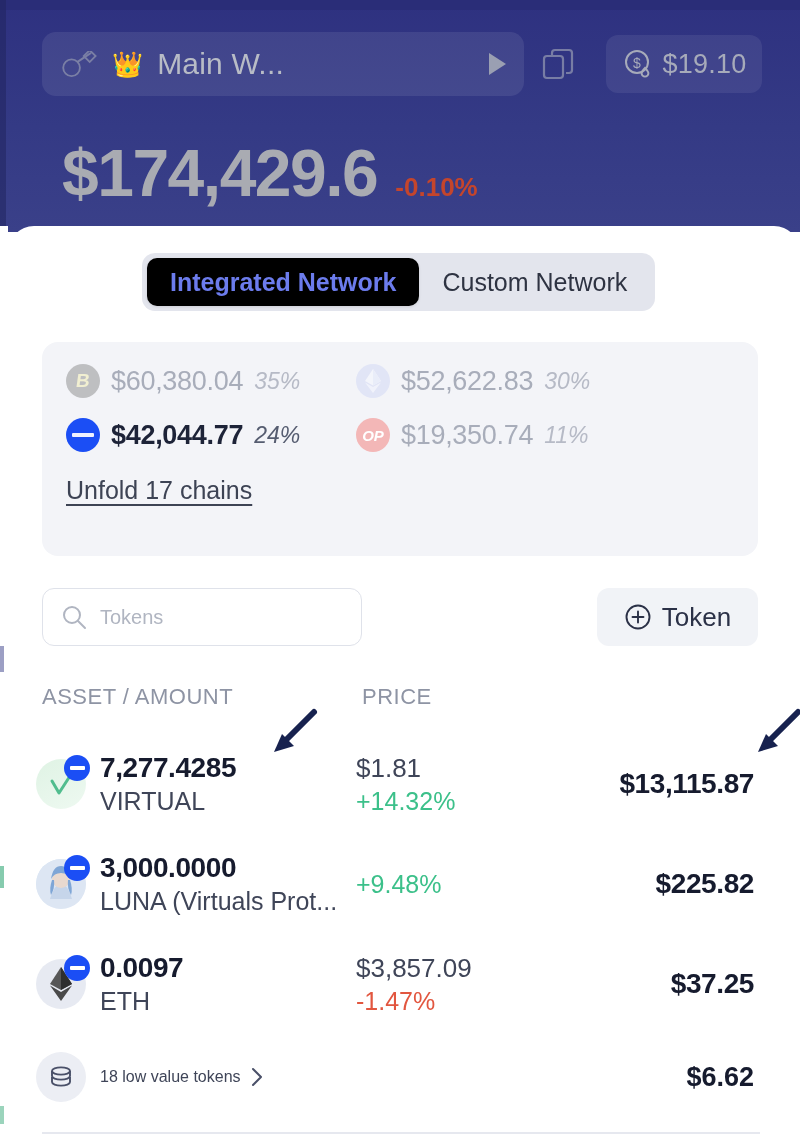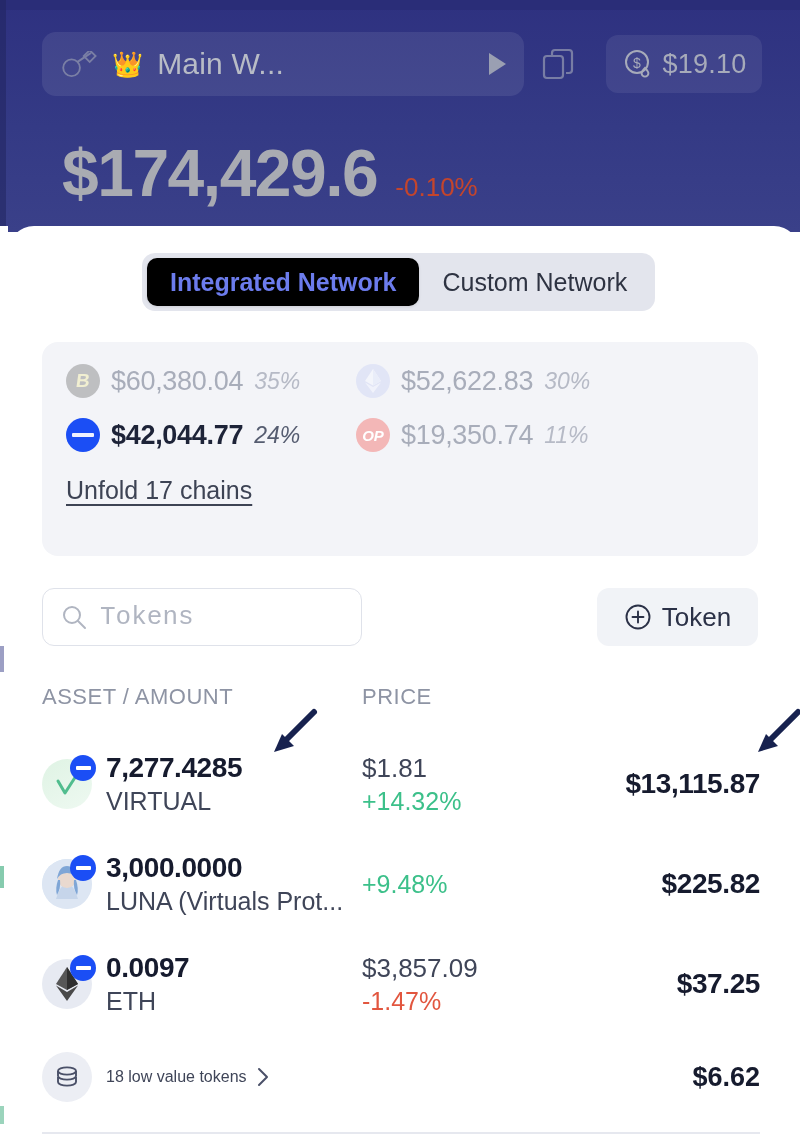--- a/index.html
+++ b/index.html
@@ -107,21 +107,21 @@
     font-size: 66px;
     font-weight: 700;
     color: #a9abb2;
     letter-spacing: -1.5px;
     line-height: 1;
     margin-left: 20px;
   }
   .balance-change {
     font-size: 26px;
     color: #c4452c;
-    font-weight: 400;
+    font-weight: 700;
   }
 
   
   .sheet {
     position: absolute;
     left: 8px; top: 226px;
     width: 792px;
     height: 914px;
     background: #ffffff;
     border-radius: 26px 26px 0 0;
@@ -251,23 +251,23 @@
     border: 1.6px solid #dfe2ea;
     border-radius: 12px;
     display: flex;
     align-items: center;
     gap: 13px;
     padding: 0 18px;
   }
   .search-input {
     border: none;
     outline: none;
-    font-size: 26px;
+    font-size: 20px;
     color: #0f172a;
-    font-family: Liberation Mono, monospace;
+    font-family: Liberation Sans, sans-serif;
     width: 230px;
     background: transparent;
   }
   .search-input::placeholder { color: #b0b5c1; }
 
   .token-btn {
     position: absolute;
     left: 597px; top: 588px;
     width: 161px; height: 58px;
     background: #f1f3f7;
@@ -293,21 +293,21 @@
     font-size: 22px;
     color: #8e94a4;
     letter-spacing: .5px;
   }
   .th-asset { width: 320px; }
   .th-price { width: 235px; }
   .th-usd { flex: 1; text-align: right; }
 
   .rows {
     position: absolute;
-    left: 42px; top: 734px;
+    left: 36px; top: 734px;
     width: 718px;
   }
   .row {
     display: flex;
     align-items: center;
     height: 100px;
     cursor: pointer;
   }
   .cell-asset {
     width: 320px;

